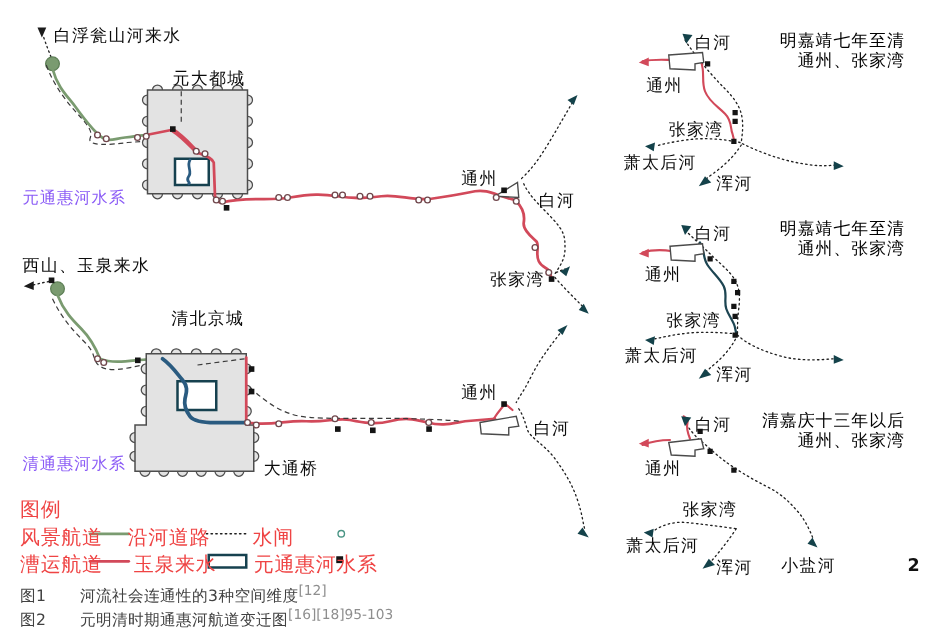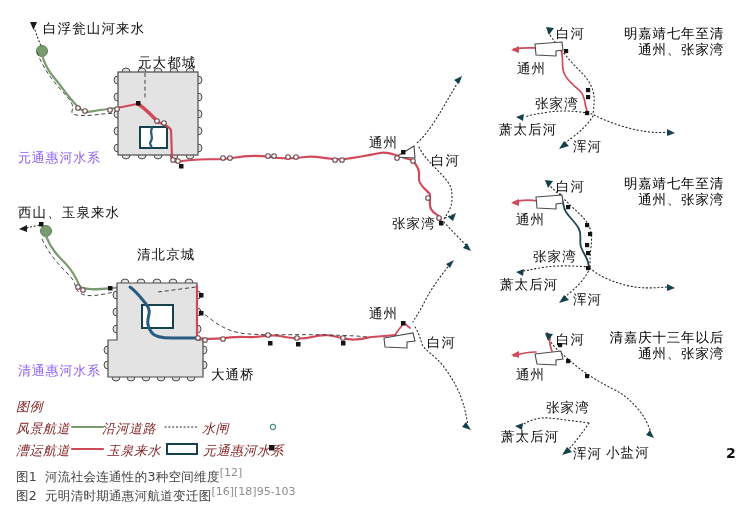--- a/index.html
+++ b/index.html
@@ -2,23 +2,23 @@
 <html><head>
 <meta charset="utf-8">
 <style>
   html,body{margin:0;padding:0;background:#fff;}
   .canvas{position:relative;width:741px;height:509px;background:#fff;overflow:hidden;
           font-family:"DejaVu Sans","Liberation Sans",sans-serif;}
   svg{position:absolute;left:0;top:0;}
   .lbl{position:absolute;font-size:13.5px;color:#0b0b0b;white-space:nowrap;letter-spacing:1.1px;}
   .sys{position:absolute;font-size:13px;color:#8b5cf6;white-space:nowrap;letter-spacing:0.8px;}
   .mini-title{position:absolute;font-size:13.5px;color:#000;text-align:right;line-height:15.5px;letter-spacing:0.8px;}
-  .legend-lbl{position:absolute;font-size:13px;color:#7f1d1d;white-space:nowrap;letter-spacing:0.5px;font-style:italic;}
+  .legend-lbl{position:absolute;font-size:16px;color:#ef4444;white-space:nowrap;letter-spacing:0.5px;}
   .caption{position:absolute;font-size:12.5px;color:#424242;white-space:nowrap;letter-spacing:0.3px;}
-  .caption .num{margin-right:8px;}
+  .caption .num{margin-right:27px;}
   .caption sup{font-size:11px;color:#8e8e8e;letter-spacing:0;}
   .pagenum{position:absolute;font-size:14px;font-weight:bold;color:#111;}
   
   .river{stroke:#1f1f1f;stroke-width:1.05;stroke-dasharray:1.2 2.6;stroke-linecap:round;fill:none;}
   .road{stroke:#3a3a3a;stroke-width:0.95;stroke-dasharray:4 2.8;fill:none;}
   .scenic{stroke:#7a9b70;stroke-width:2.2;fill:none;stroke-linecap:round;}
   .canal{stroke:#d2495a;stroke-width:2.2;fill:none;stroke-linecap:round;}
   .canal-thin{stroke:#d2495a;stroke-width:1.7;fill:none;stroke-linecap:round;}
   .canal-thick{stroke:#d2495a;stroke-width:3.6;fill:none;stroke-linecap:round;}
   .tealroute{stroke:#1d4552;stroke-width:1.8;fill:none;stroke-linecap:round;}
@@ -304,21 +304,21 @@
 
   <div class="mini-title" style="left:588px;top:330px;width:136px;">
     <div>清嘉庆十三年以后</div>
     <div>通州、张家湾</div>
   </div>
   <div class="lbl" style="left:556px;top:331px;">白河</div>
   <div class="lbl" style="left:516px;top:366px;">通州</div>
   <div class="lbl" style="left:546px;top:399px;">张家湾</div>
   <div class="lbl" style="left:501px;top:428px;">萧太后河</div>
   <div class="lbl" style="left:573px;top:445px;">浑河</div>
-  <div class="lbl" style="left:606px;top:444px;">小盐河</div>
+  <div class="lbl" style="left:625px;top:444px;">小盐河</div>
 
   <div class="legend-lbl" style="left:16px;top:398px;">图例</div>
   <div class="legend-lbl" style="left:16px;top:420px;">风景航道</div>
   <div class="legend-lbl" style="left:102px;top:420px;">沿河道路</div>
   <div class="legend-lbl" style="left:202px;top:420px;">水闸</div>
   <div class="legend-lbl" style="left:16px;top:442px;">漕运航道</div>
   <div class="legend-lbl" style="left:107px;top:442px;">玉泉来水</div>
   <div class="legend-lbl" style="left:203px;top:442px;">元通惠河水系</div>
 
   <div class="caption" style="left:16px;top:466px;">

